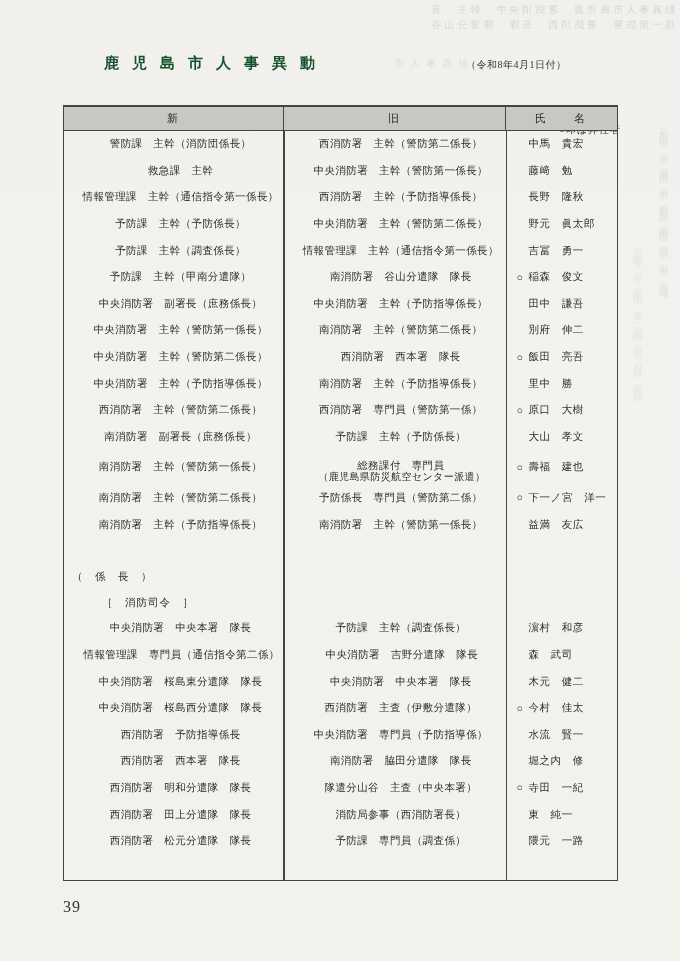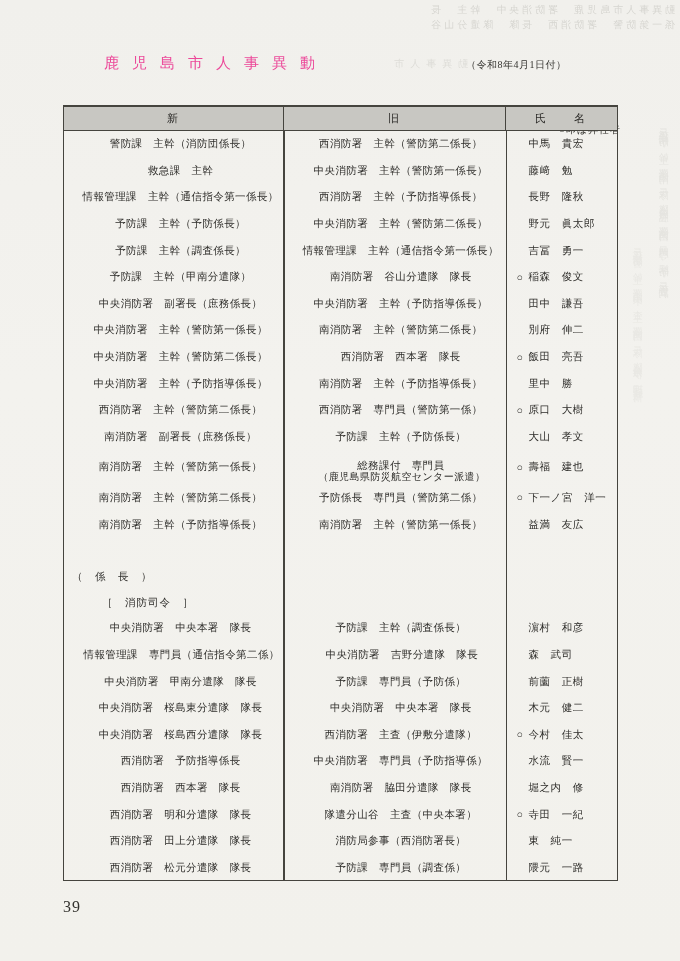--- a/index.html
+++ b/index.html
@@ -17,21 +17,21 @@
     position:absolute;color:#97968f;pointer-events:none;
     filter:blur(0.7px);transform:scaleX(-1);
     font-size:10px;letter-spacing:3px;line-height:15px;
     white-space:pre-wrap;overflow:hidden;
   }
   .ghost.v{writing-mode:vertical-rl;letter-spacing:2px;}
 
   
   .doc-title{
     position:absolute;left:104px;top:54px;margin:0;
-    font-size:15px;font-weight:400;letter-spacing:13px;color:#ec4899;
+    font-size:15px;font-weight:700;letter-spacing:13px;color:#14532d;
     white-space:nowrap;
   }
   .date-note{
     position:absolute;left:466px;top:58px;
     font-size:10px;letter-spacing:0.5px;color:#34332f;white-space:nowrap;
   }
   .legend{
     position:absolute;right:59px;top:83px;
     font-size:10px;letter-spacing:1px;color:#34332f;white-space:nowrap;margin-top:40px;
   }
@@ -244,28 +244,20 @@
         </div>
         <div class="row">
           <div class="cell c-old">情報管理課　専門員（通信指令第二係）</div>
           <div class="cell c-new">中央消防署　吉野分遣隊　隊長</div>
           <div class="cell c-name">
             <span class="mark"></span>
             <span class="nm">森　武司</span>
           </div>
         </div>
         <div class="row">
-          <div class="cell c-new">中央消防署　甲南分遣隊　隊長</div>
-          <div class="cell c-old">予防課　専門員（予防係）</div>
-          <div class="cell c-name">
-            <span class="mark"></span>
-            <span class="nm">前薗　正樹</span>
-          </div>
-        </div>
-        <div class="row">
           <div class="cell c-new">中央消防署　桜島東分遣隊　隊長</div>
           <div class="cell c-old">中央消防署　中央本署　隊長</div>
           <div class="cell c-name">
             <span class="mark"></span>
             <span class="nm">木元　健二</span>
           </div>
         </div>
         <div class="row">
           <div class="cell c-new">中央消防署　桜島西分遣隊　隊長</div>
           <div class="cell c-old">西消防署　主査（伊敷分遣隊）</div>

